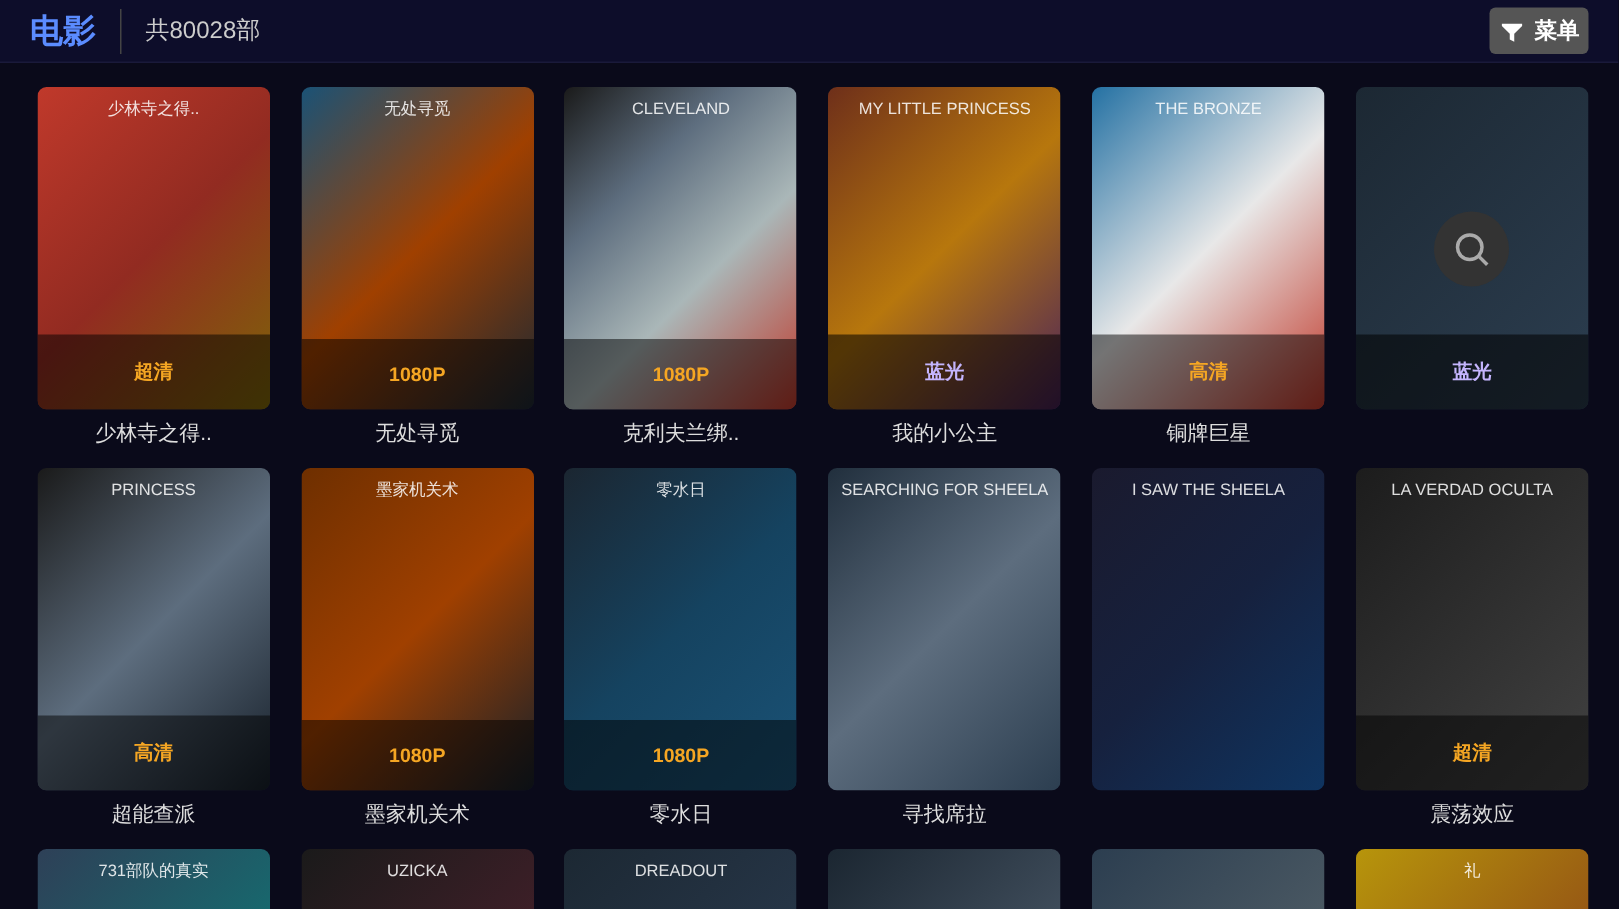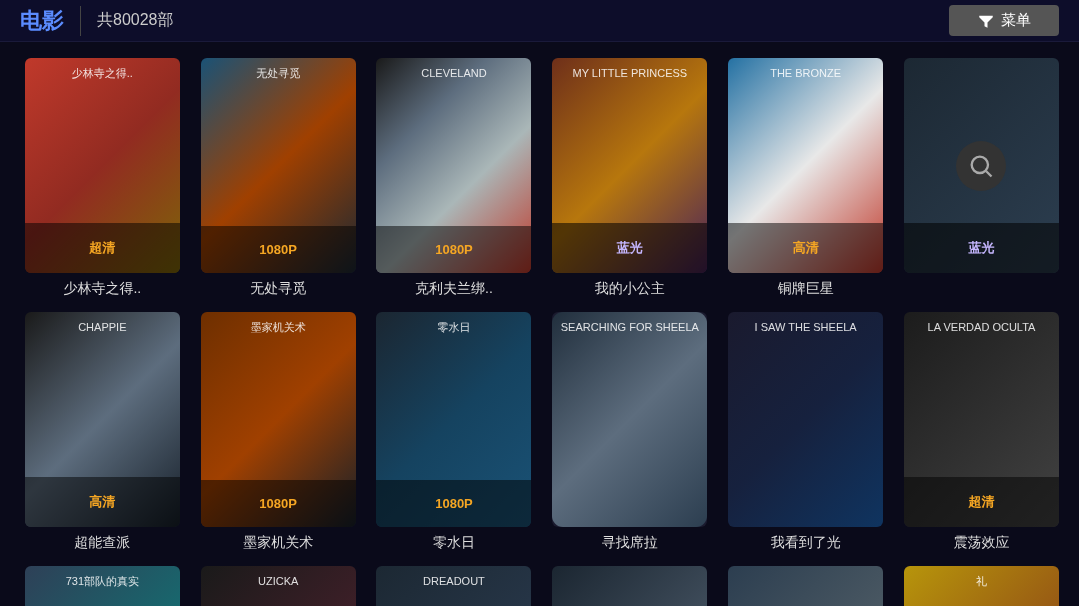--- a/index.html
+++ b/index.html
@@ -33,25 +33,26 @@
     .header-count {
       color: #ccc;
       font-size: 16px;
     }
     .header-spacer { flex: 1; }
     .menu-btn {
       display: flex;
       align-items: center;
       background: #555;
       border-radius: 4px;
-      padding: 6px 28px;
+      padding: 6px 6px;
       cursor: pointer;
       gap: 6px;
       color: #fff;
       font-size: 15px;
+      font-weight: bold;
     }
     .menu-btn svg { width: 18px; height: 18px; fill: #fff; }
 
     .movie-grid {
       display: grid;
       grid-template-columns: repeat(6, 1fr);
       gap: 14px 16px;
       padding: 16px 20px;
       overflow: hidden;
     }
@@ -110,21 +111,21 @@
     
     .p1 { background: linear-gradient(135deg, #c0392b 0%, #922b21 50%, #7d6608 100%); }
     .p2 { background: linear-gradient(135deg, #1a5276 0%, #a04000 50%, #1c2833 100%); }
     .p3 { background: linear-gradient(135deg, #1a1a1a 0%, #5d6d7e 30%, #aab7b8 60%, #c0392b 100%); }
     .p4 { background: linear-gradient(135deg, #6e2f1a 0%, #b7770d 50%, #4a235a 100%); }
     .p5 { background: linear-gradient(135deg, #2471a3 0%, #e8e8e8 50%, #c0392b 100%); }
     .p6 { background: linear-gradient(135deg, #1c2833 0%, #2c3e50 100%); }
     .p7 { background: linear-gradient(135deg, #1a1a1a 0%, #5d6d7e 50%, #17202a 100%); }
     .p8 { background: linear-gradient(135deg, #6e2f00 0%, #a04000 50%, #17202a 100%); }
     .p9 { background: linear-gradient(135deg, #1b2631 0%, #154360 50%, #1a5276 100%); }
-    .p10 { background: linear-gradient(135deg, #212f3d 0%, #5d6d7e 50%, #2c3e50 100%); border-radius: 11px; }
+    .p10 { background: linear-gradient(135deg, #212f3d 0%, #5d6d7e 50%, #2c3e50 100%); }
     .p11 { background: linear-gradient(135deg, #1a1a2e 0%, #16213e 50%, #0f3460 100%); }
     .p12 { background: linear-gradient(135deg, #1c1c1c 0%, #424242 100%); }
     .p13 { background: linear-gradient(135deg, #2e4057 0%, #048a81 100%); }
     .p14 { background: linear-gradient(135deg, #1a1a1a 0%, #5b2333 100%); }
     .p15 { background: linear-gradient(135deg, #1c2833 0%, #2e4057 100%); }
     .p16 { background: linear-gradient(135deg, #1b2631 0%, #5d6d7e 100%); }
     .p17 { background: linear-gradient(135deg, #2c3e50 0%, #636e72 100%); }
     .p18 { background: linear-gradient(135deg, #b7950b 0%, #7b241c 100%); }
 
     .search-icon-placeholder {
@@ -246,21 +247,21 @@
             </div>
           </div>
         </div>
         <div class="badge badge-bluray">蓝光</div>
       </div>
     </div>
     <div class="movie-card">
       <div class="poster-wrap">
         <div class="poster-bg p7">
           <div class="poster-text">
-            <div class="poster-text-title">CHAPPIE</div>
+            <div class="poster-text-title">PRINCESS</div>
           </div>
         </div>
         <div class="badge badge-gaochao">高清</div>
       </div>
       <div class="movie-title">超能查派</div>
     </div>
     <div class="movie-card">
       <div class="poster-wrap">
         <div class="poster-bg p8">
           <div class="poster-text">
@@ -293,21 +294,20 @@
       <div class="movie-title">寻找席拉</div>
     </div>
     <div class="movie-card">
       <div class="poster-wrap">
         <div class="poster-bg p11">
           <div class="poster-text">
             <div class="poster-text-title">I SAW THE SHEELA</div>
           </div>
         </div>
       </div>
-      <div class="movie-title">我看到了光</div>
     </div>
     <div class="movie-card">
       <div class="poster-wrap">
         <div class="poster-bg p12">
           <div class="poster-text">
             <div class="poster-text-title">LA VERDAD OCULTA</div>
           </div>
         </div>
         <div class="badge badge-chaiqing">超清</div>
       </div>

